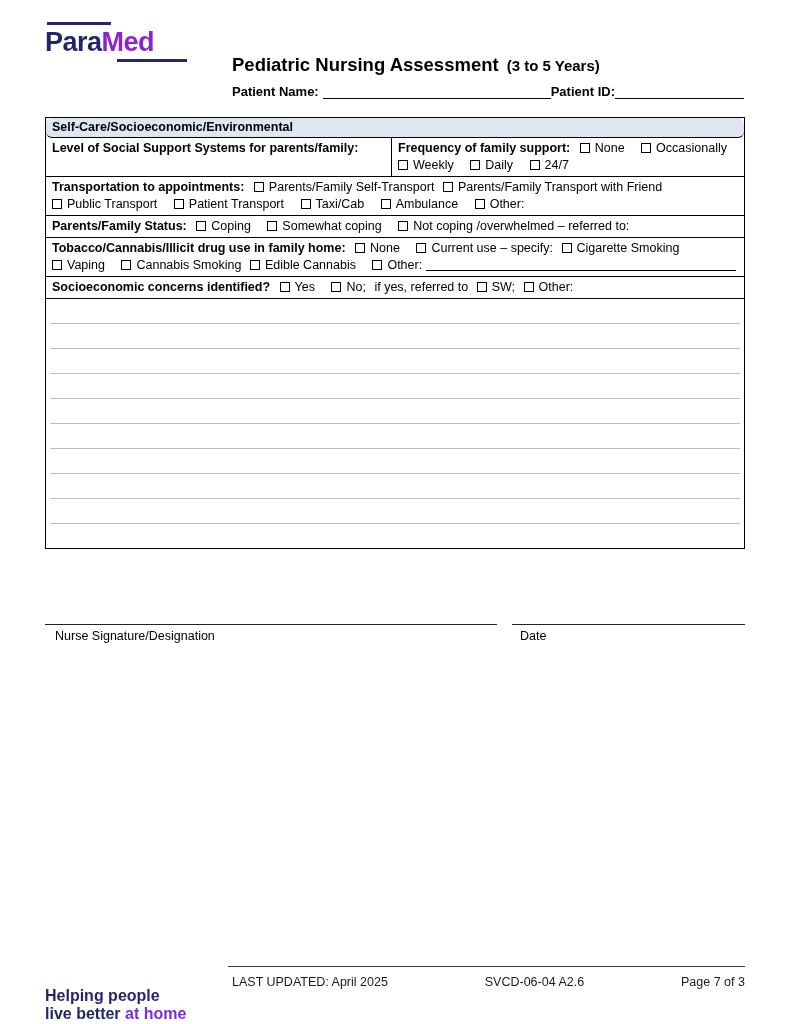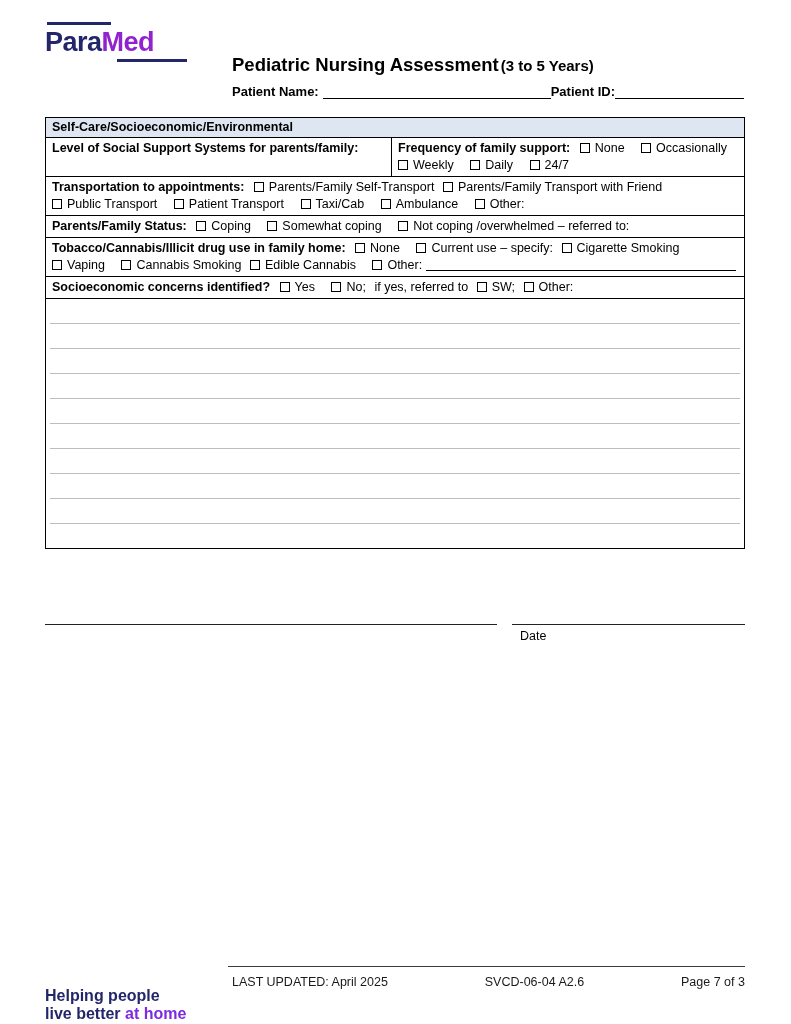--- a/index.html
+++ b/index.html
@@ -18,34 +18,34 @@
   .logo { position: absolute; left: 45px; top: 22px; width: 150px; }
   .logo-rule-top { width: 64px; height: 3px; background: #23276a; margin: 0 0 2px 2px; }
   .logo-text { font-size: 27px; font-weight: 700; letter-spacing: -0.5px; line-height: 31px; }
   .logo-text .navy { color: #23276a; }
   .logo-text .purple { color: #9122cf; }
   .logo-rule-bottom { width: 70px; height: 3px; background: #23276a; margin-left: 72px; margin-top: 1px; }
 
   
   .title { position: absolute; left: 232px; top: 54px; white-space: nowrap; }
   .title-main { font-size: 18.5px; font-weight: 700; }
-  .title-suffix { font-size: 15px; font-weight: 700; margin-left: 2px; }
+  .title-suffix { font-size: 15px; font-weight: 700; margin-left: 8px; }
 
   .patient-line { position: absolute; left: 232px; top: 84px; display: flex; align-items: flex-end;
                   font-size: 13px; font-weight: 700; white-space: nowrap; }
   .blank { display: inline-block; border-bottom: 1.2px solid #000; height: 14px; }
   .blank.name { width: 228px; margin-left: 4px; }
   .blank.pid { width: 129px; }
   .pid-label { margin-left: 0; }
 
   
   .form-table { position: absolute; left: 45px; top: 117px; width: 700px;
                 border: 1.5px solid #000; font-size: 12.5px; background: #fff; }
   .section-header { background: #dde6f1; font-weight: 700; padding: 1px 6px;
-                    line-height: 17px; border-bottom: 1px solid #000; white-space: nowrap; }
+                    line-height: 17px; border-bottom: 1px solid #000; white-space: nowrap; border-radius: 6px; }
   .row { padding: 2px 6px; border-bottom: 1px solid #000; }
   .fline { line-height: 17px; white-space: nowrap; }
   .flexline { display: flex; }
   .optgroup { white-space: nowrap; }
   .cols { display: flex; padding: 0; }
   .cell { padding: 2px 6px; }
   .cell-left { width: 346px; border-right: 1px solid #000; flex: none; }
   .cell-right { flex: 1; }
   .lbl { font-weight: 700; margin-right: 6px; }
   .opt { margin-right: 13px; }
@@ -186,20 +186,21 @@
       <div class="note-line"></div>
       <div class="note-line"></div>
       <div class="note-line"></div>
       <div class="note-line"></div>
     </div>
   </div>
 
   <div class="sig-row">
     <div class="sig-left">
       <div class="sig-line"></div>
+      <div class="sig-label">Nurse Signature/Designation</div>
     </div>
     <div class="sig-right">
       <div class="sig-line"></div>
       <div class="sig-label">Date</div>
     </div>
   </div>
 
   <div class="tagline">
     <div>Helping people</div>
     <div><span>live better </span><span class="purple">at home</span></div>

